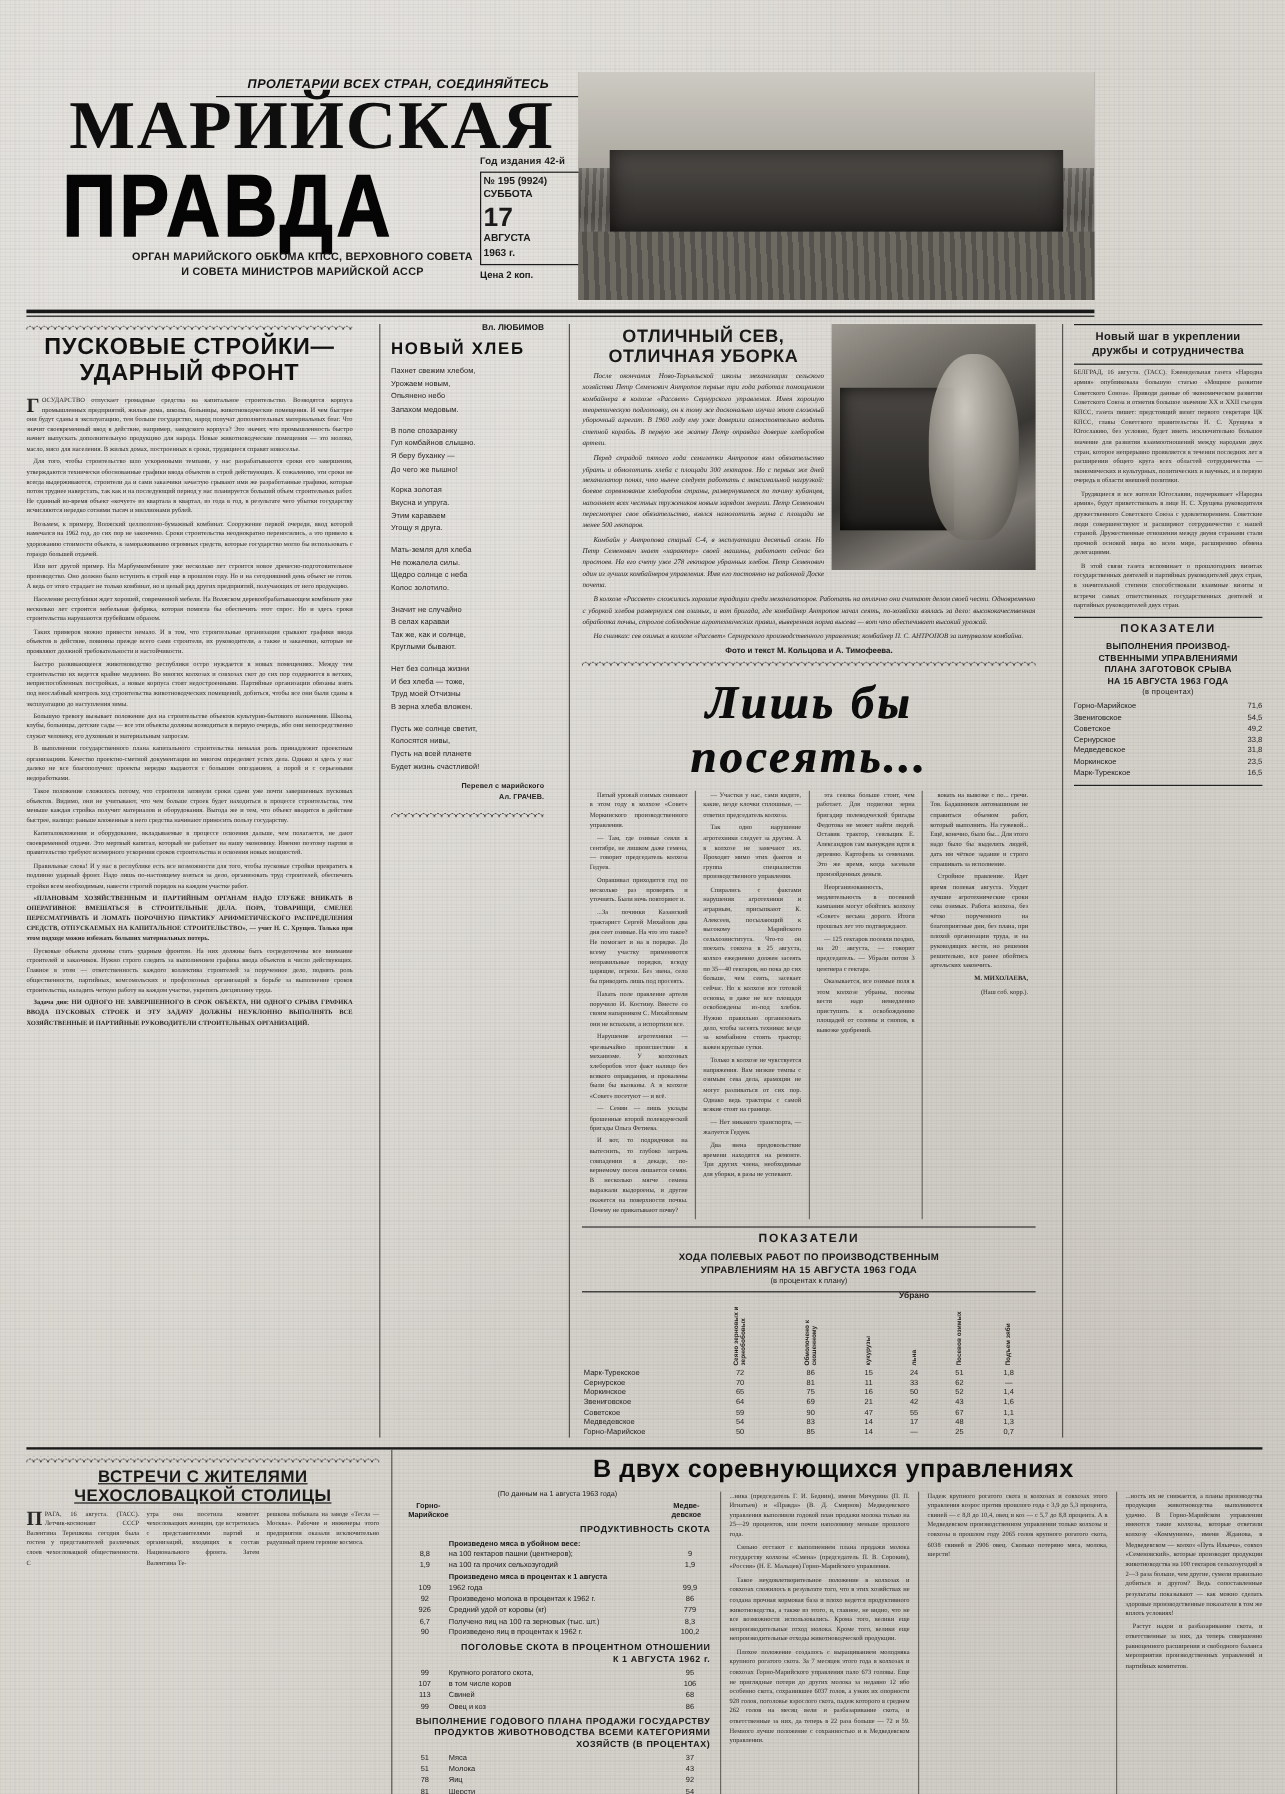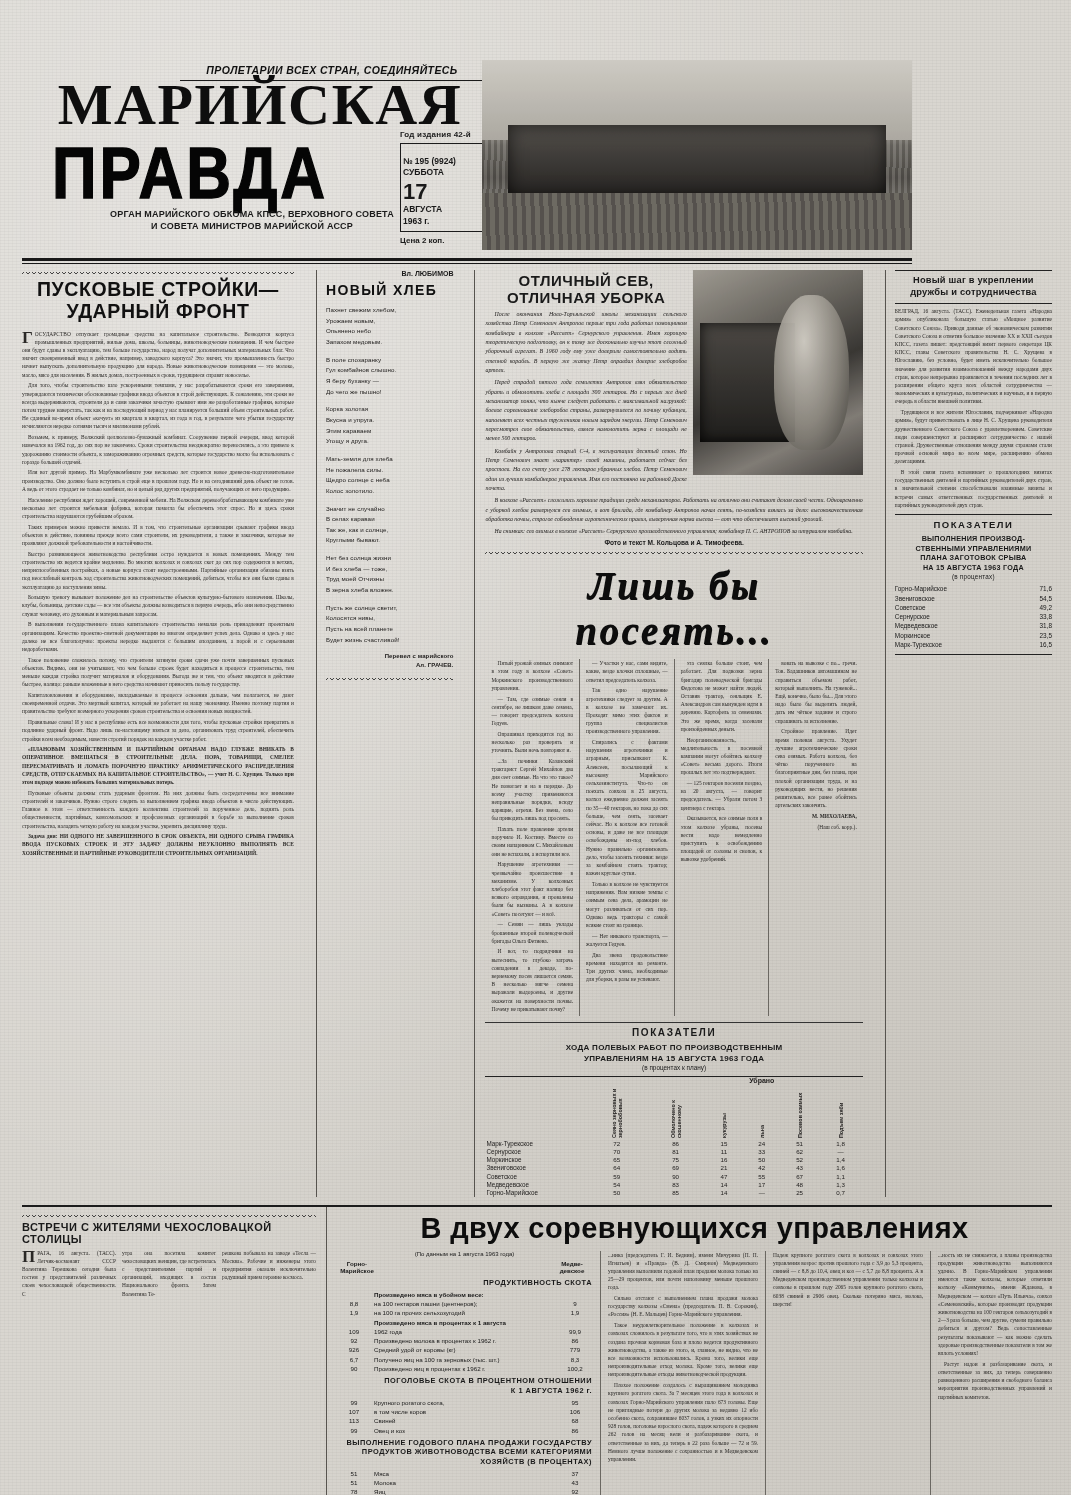--- a/index.html
+++ b/index.html
@@ -45,21 +45,21 @@
   .title-sub{
     position:absolute;left:30px;top:128px;width:340px;
     font-family:"Liberation Sans",sans-serif;font-weight:bold;font-size:62px;
     letter-spacing:3px;line-height:.9;color:#050505;
     -webkit-text-stroke:1.2px #050505;
     transform:scaleY(1.18);transform-origin:top left;
   }
   .issue-meta{position:absolute;left:378px;top:118px;width:90px;text-align:left;}
   .issue-year{font-family:"Liberation Sans",sans-serif;font-size:8px;font-weight:bold;letter-spacing:.2px;}
   .issue-box{
-    margin-top:4px;border:1.4px solid #1c1c1c;padding:12px 2px 4px;
+    margin-top:4px;border:1.4px solid #1c1c1c;padding:1px 2px 4px;
     font-family:"Liberation Sans",sans-serif;font-size:8.5px;font-weight:bold;line-height:1.35;
   }
   .issue-box .big{font-size:22px;line-height:1.05;display:block;margin:1px 0;}
   .issue-price{margin-top:4px;font-family:"Liberation Sans",sans-serif;font-size:8px;font-weight:bold;}
   .organ{
     position:absolute;left:60px;top:196px;width:340px;text-align:center;
     font-family:"Liberation Sans",sans-serif;font-weight:bold;font-size:9px;
     line-height:1.35;letter-spacing:.2px;
   }
   .photo-top{
@@ -208,39 +208,39 @@
   }
   .pk-head .pk-title{font-size:9.5px;letter-spacing:1.5px;display:block;margin-bottom:2px;}
   .pk-head .norm{font-weight:normal;font-size:6.3px;}
   .pk-list{font-family:"Liberation Sans",sans-serif;font-size:6.4px;margin-top:3px;}
   .pk-list div{display:flex;justify-content:space-between;line-height:1.45;}
 
   
   .banner{margin-top:8px;}
   .banner-rule-top{border-top:2.4px solid #1c1c1c;}
   .banner-head{
-    font-family:"Liberation Sans",sans-serif;font-weight:bold;font-size:29px;
+    font-family:"Liberation Sans",sans-serif;font-weight:bold;font-size:21px;
     text-align:center;letter-spacing:.4px;margin:5px 0 6px;color:#0d0d0d;
   }
   .stat-wrap{font-family:"Liberation Sans",sans-serif;font-size:6.2px;}
   .stat-caption{text-align:center;font-size:6px;margin-bottom:3px;}
   .stat-colhead{display:flex;justify-content:space-between;font-weight:bold;font-size:6.2px;line-height:1.25;}
   .stat-sec{
     text-align:right;font-weight:bold;font-size:7.4px;letter-spacing:.5px;
     margin:3px 0 2px;line-height:1.3;
   }
   .stat-row{display:flex;align-items:baseline;line-height:1.5;}
   .stat-row .l{width:34px;text-align:center;flex:none;}
   .stat-row .m{flex:1;padding:0 3px;}
   .stat-row .r{width:34px;text-align:center;flex:none;}
   .stat-row.bold .m{font-weight:bold;}
 
   .mini-head{
-    font-family:"Liberation Sans",sans-serif;font-weight:bold;font-size:11px;
-    text-align:left;letter-spacing:.45px;margin:3px 0 4px;
+    font-family:"Liberation Sans",sans-serif;font-weight:bold;font-size:14px;
+    text-align:center;letter-spacing:.45px;margin:3px 0 4px;text-decoration:underline;
   }
 </style>
 </head>
 <body>
 
 <div class="page"></div>
 <div class="grain"></div>
 
 <div class="sheet">
 

